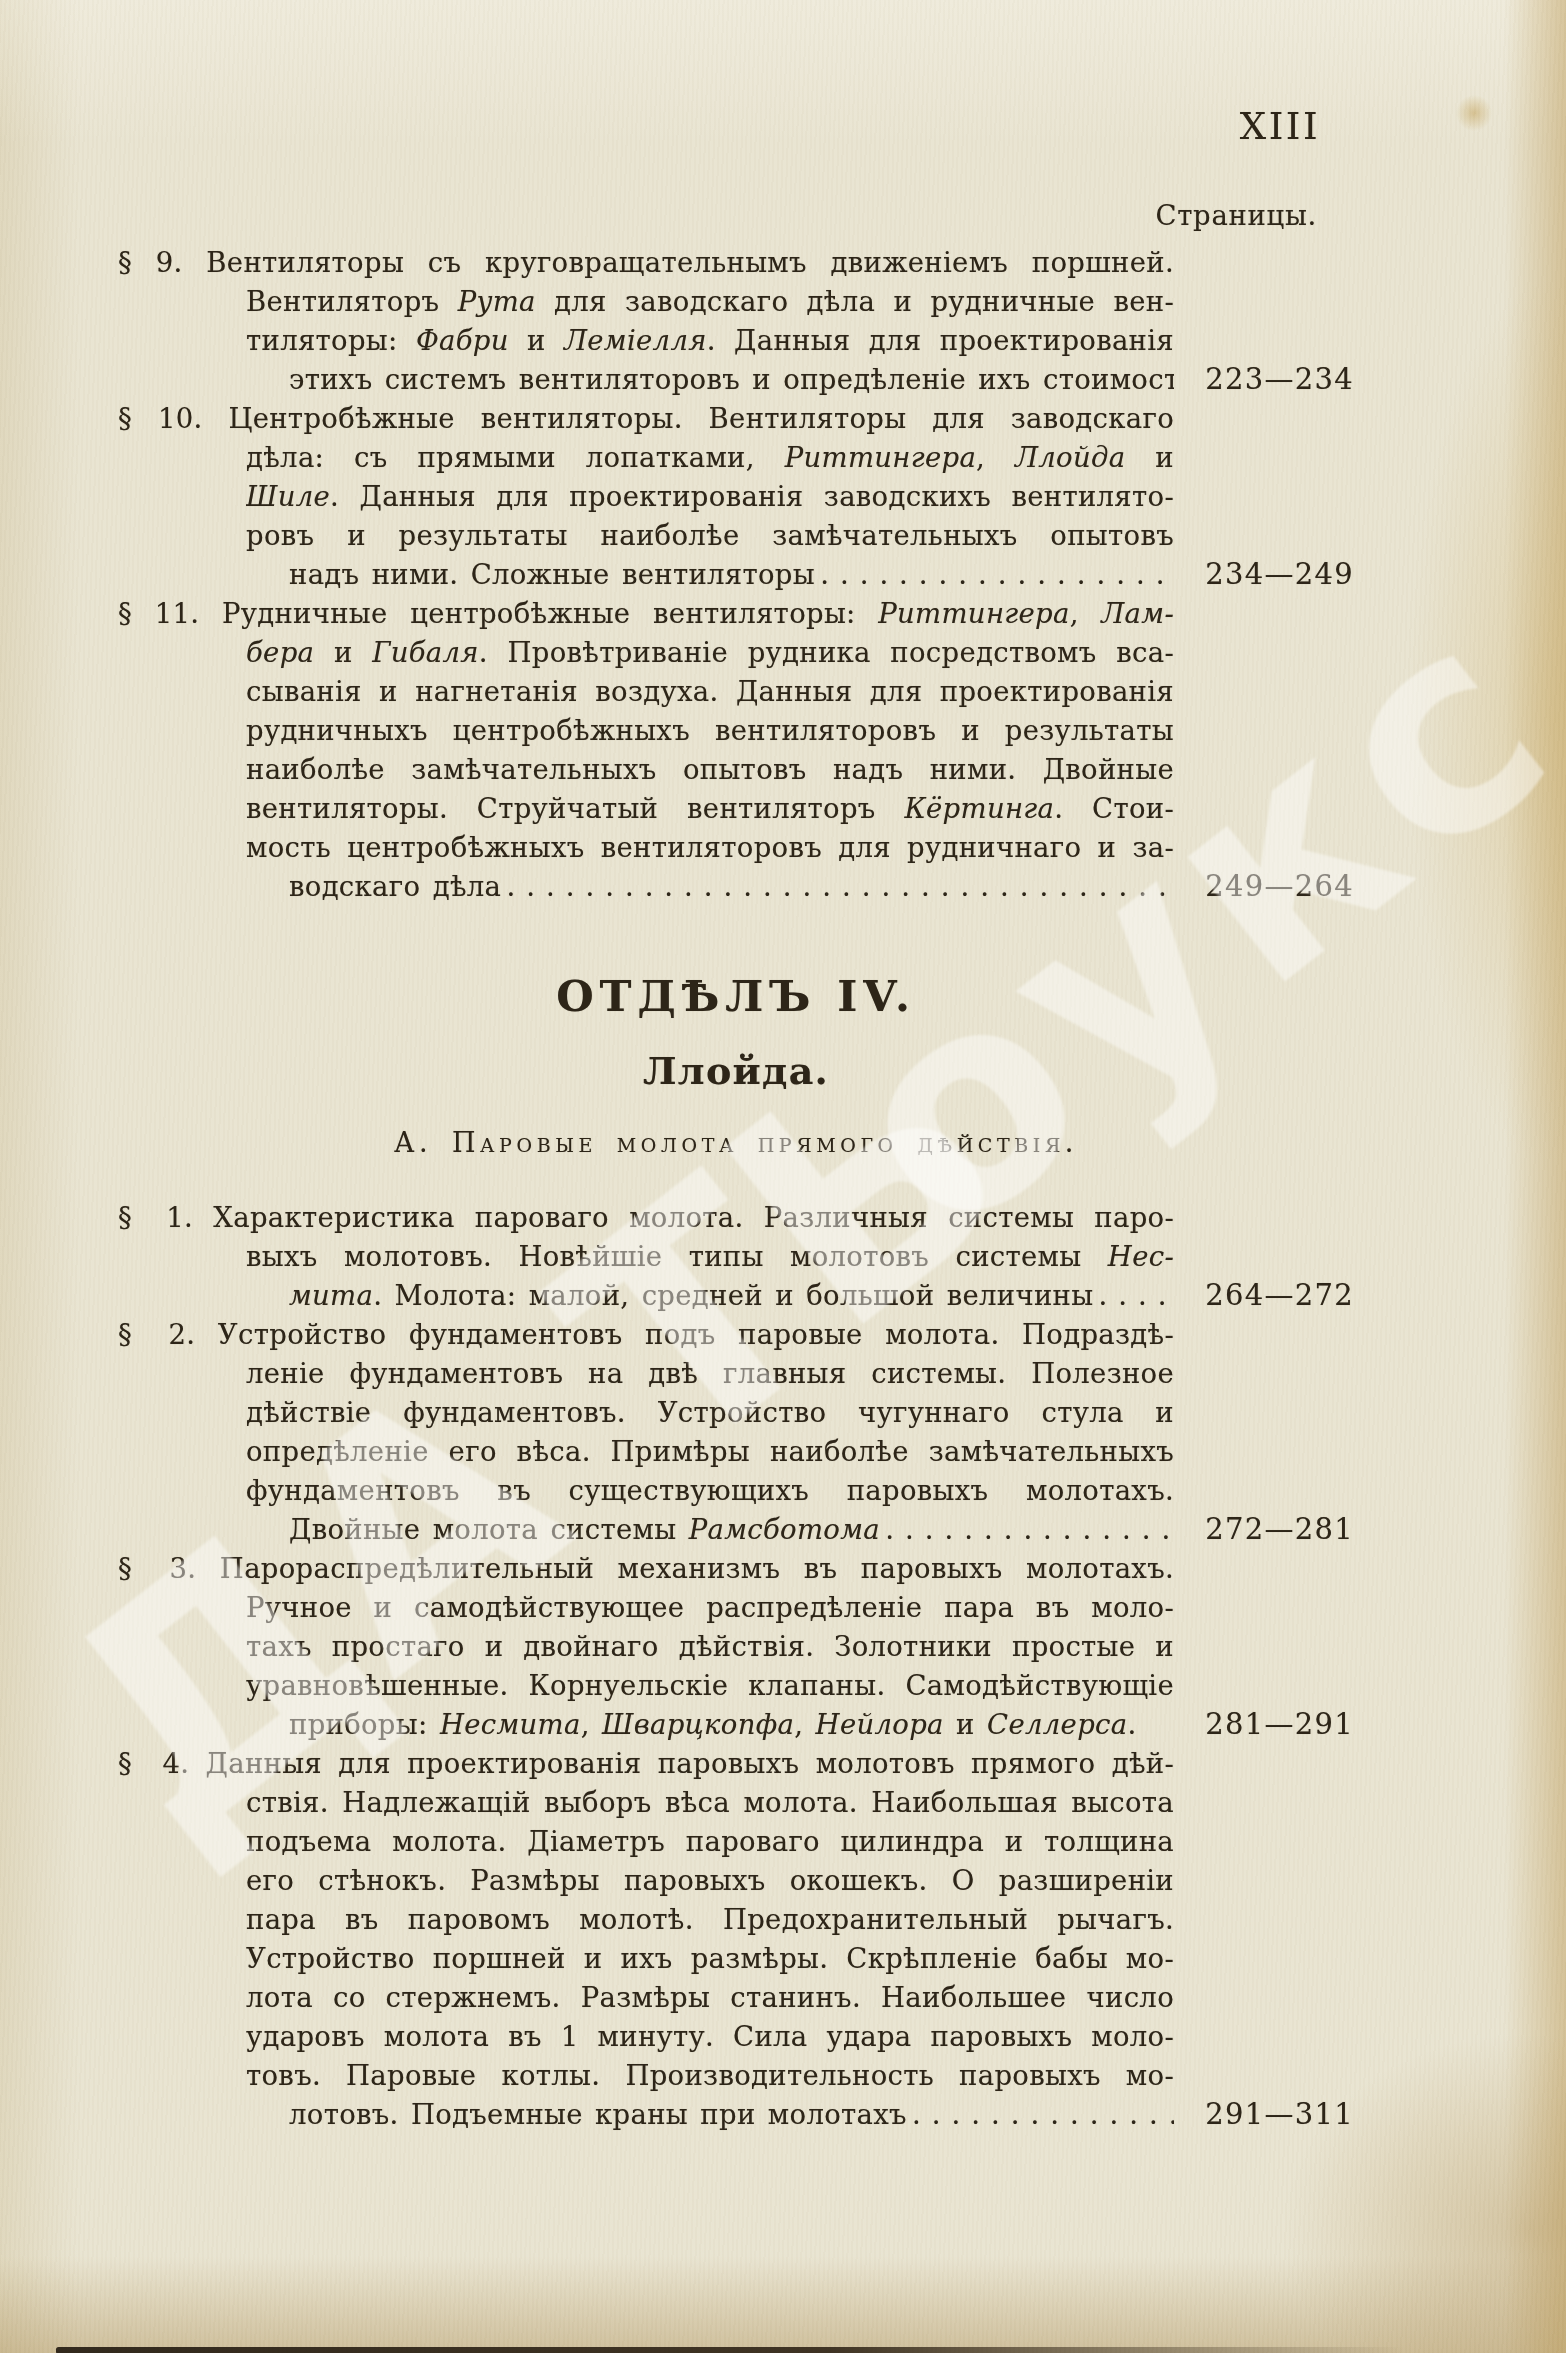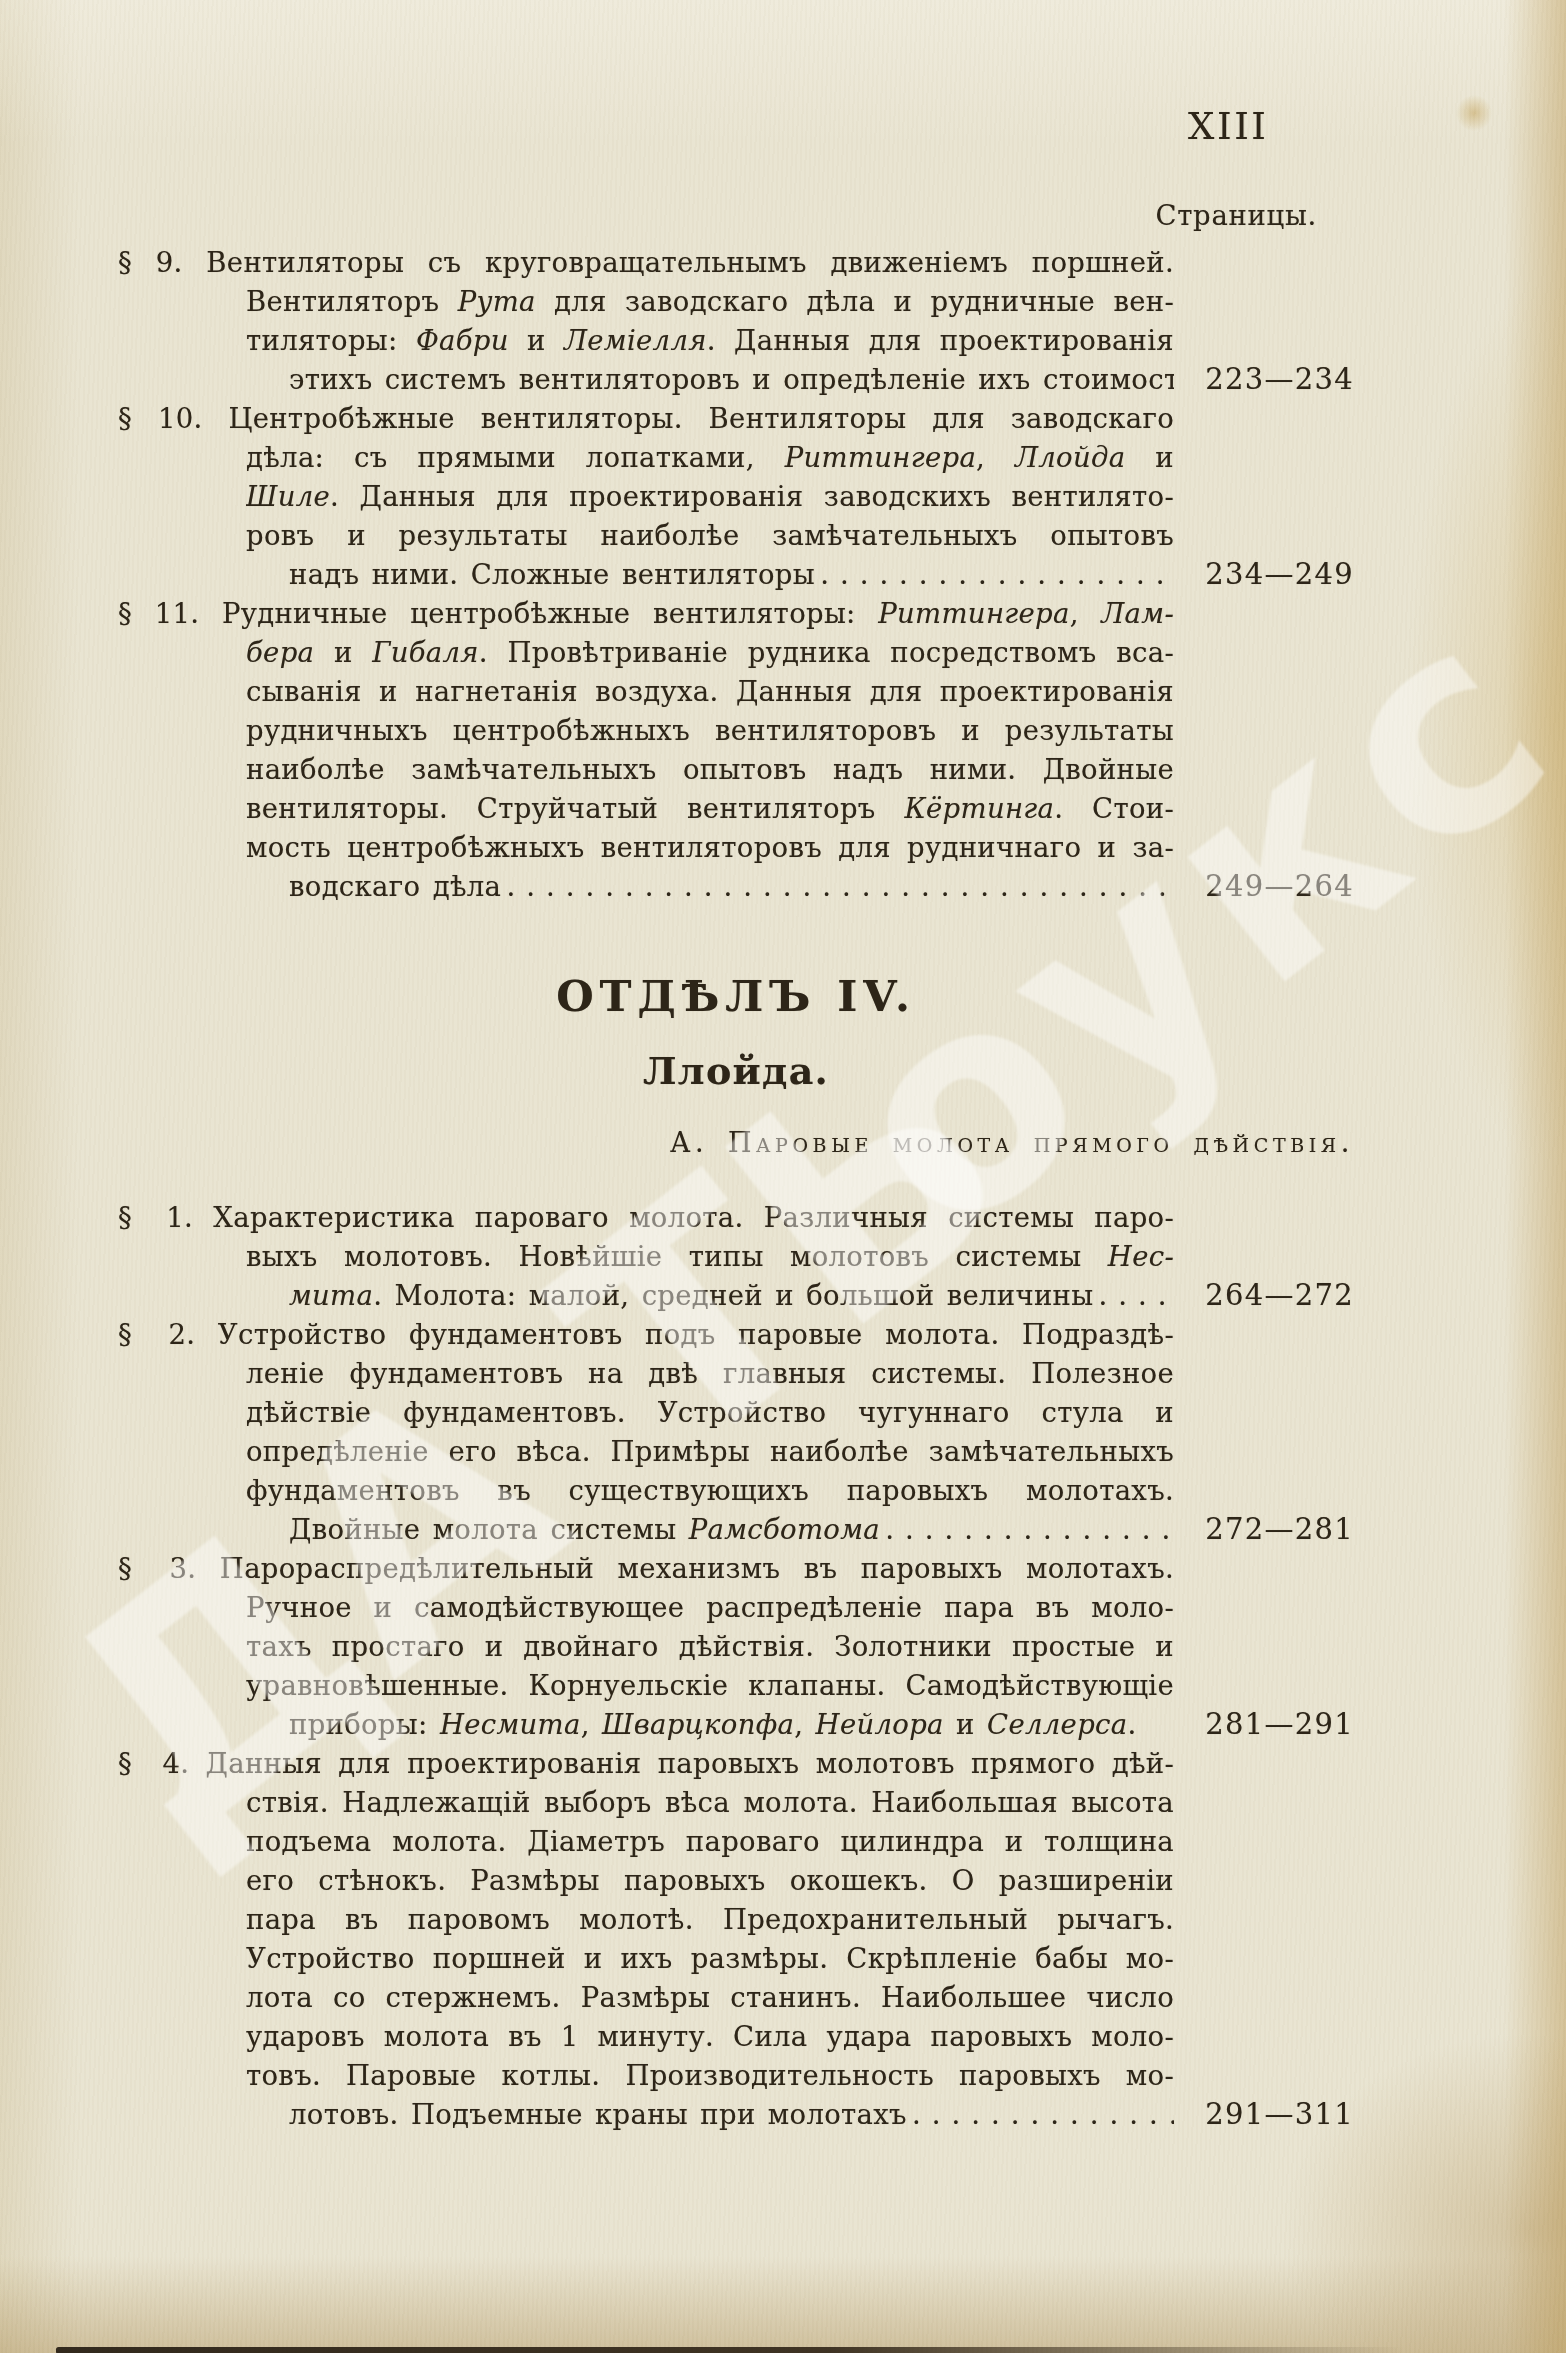--- a/index.html
+++ b/index.html
@@ -21,40 +21,40 @@
       #e9e4d1;
   }
   #paper::before{
     content:'';position:absolute;inset:0;pointer-events:none;
     background:repeating-linear-gradient(92deg, rgba(120,100,60,.028) 0 2px, rgba(255,255,255,.02) 2px 4.6px);
   }
   .ink{color:#2d2518;text-shadow:0 0 0.7px rgba(45,37,24,.35);}
 
   #roman{
     position:absolute;top:105px;left:1188px;width:184px;
-    text-align:left;font-size:37px;letter-spacing:2.6px;
+    text-align:center;font-size:37px;letter-spacing:2.6px;
   }
   #col-header{
     position:absolute;top:199px;left:1107px;width:210px;
     text-align:right;font-size:27.5px;letter-spacing:0.7px;
   }
 
   #content{position:absolute;left:118px;top:243px;width:1236px;}
 
   .toc-row{display:flex;align-items:flex-end;justify-content:center;}
   .lines{width:1056px;padding-left:128px;box-sizing:border-box;font-size:27.5px;line-height:39px;word-spacing:3.3px;letter-spacing:0.3px;}
   .line{text-align:justify;text-align-last:justify;white-space:nowrap;overflow:hidden;}
   .line.first{margin-left:-128px;}
   .line.last{text-align-last:auto;margin-left:43px;}
   .dots{letter-spacing:11px;margin-left:5.2px;}
   .pages{flex:1;text-align:right;font-size:29px;line-height:39px;letter-spacing:1.3px;white-space:nowrap;}
 
   .h-section{margin-top:67px;text-align:center;font-size:43px;line-height:47px;font-weight:700;letter-spacing:5.9px;}
   .h-chapter{margin-top:30px;text-align:center;font-size:38px;line-height:42px;font-weight:700;letter-spacing:1.3px;}
-  .h-sub{margin-top:34px;text-align:right;font-size:27px;line-height:34px;font-variant:small-caps;letter-spacing:4.6px;word-spacing:6.6px;}
+  .h-sub{margin-top:34px;text-align:center;font-size:27px;line-height:34px;font-variant:small-caps;letter-spacing:4.6px;word-spacing:6.6px;}
 
   #watermark{position:absolute;inset:0;pointer-events:none;z-index:6;}
   .wm-frag{
     position:absolute;font-family:"DejaVu Sans","Liberation Sans",sans-serif;
     font-weight:700;color:rgba(255,255,255,.44);filter:blur(1.3px);
     transform:rotate(-38deg);transform-origin:left center;line-height:1;
   }
   .wm-frag.f0{left:111px;top:1613px;font-size:308px;}
   .wm-frag.f1{left:610px;top:1233px;font-size:308px;}
   .wm-frag.f2{left:885px;top:1023px;font-size:289px;letter-spacing:9.2px;}

